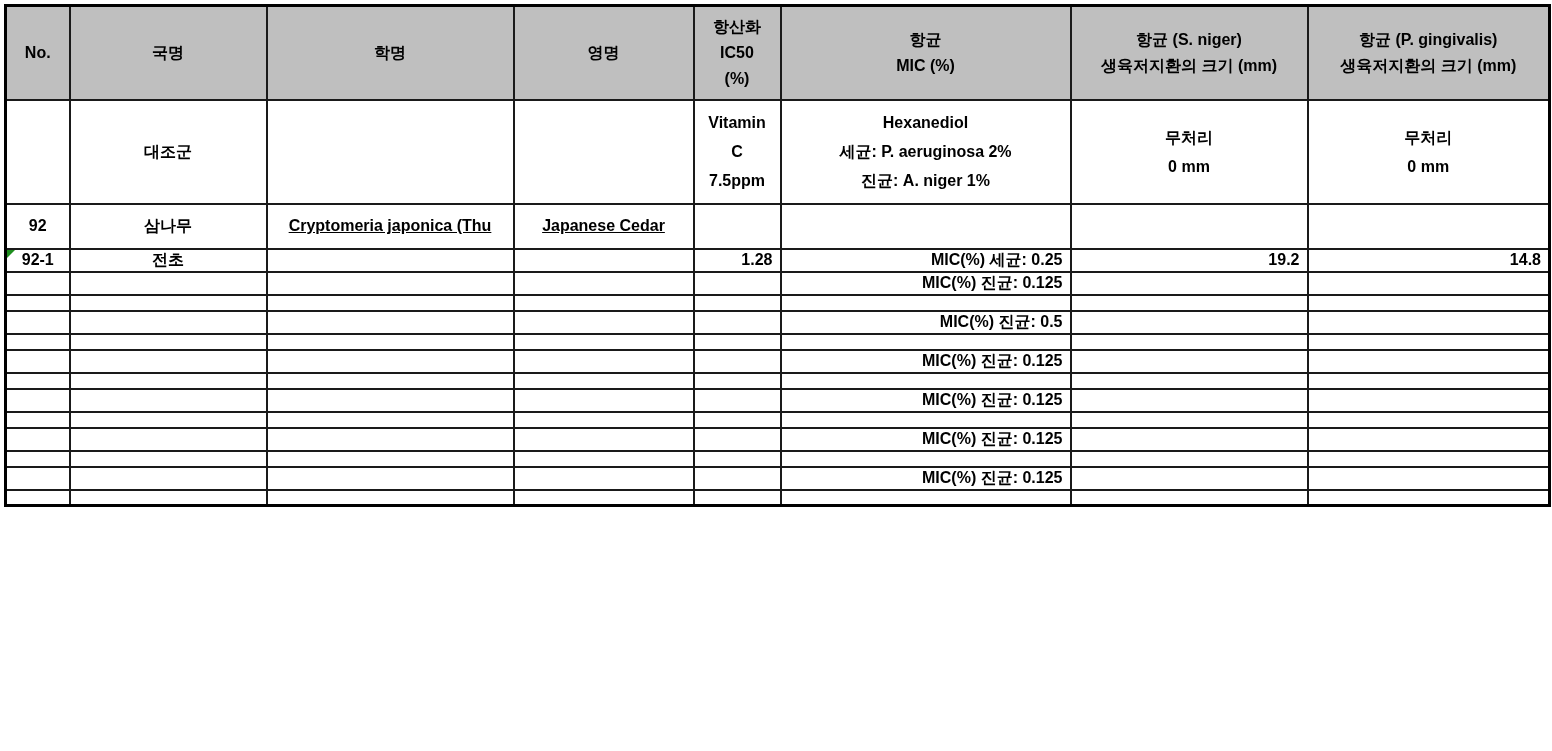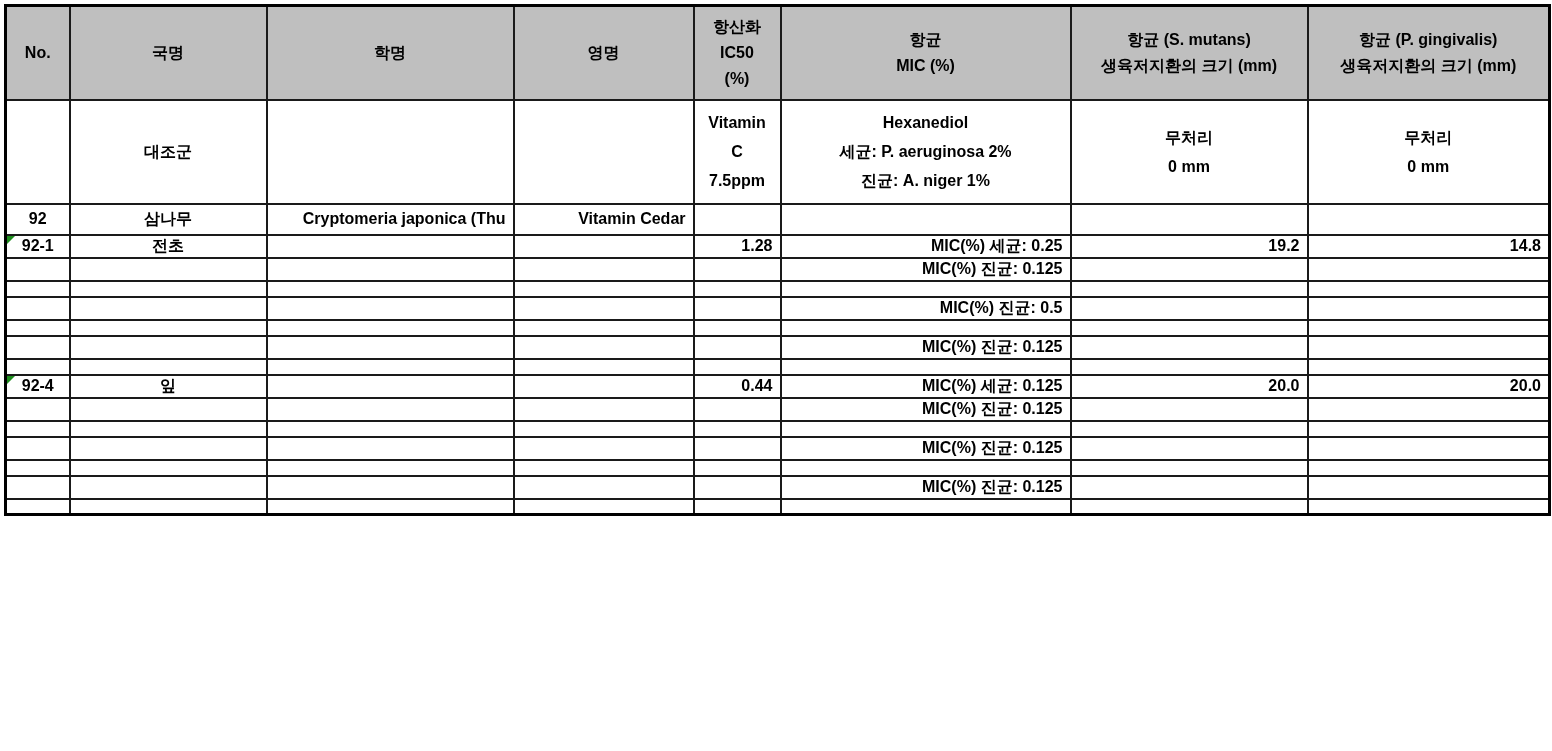--- a/index.html
+++ b/index.html
@@ -18,24 +18,24 @@
     overflow:hidden;white-space:nowrap;
     padding:0 7px;font-size:16px;box-sizing:border-box;
   }
   thead th{
     background:var(--header_bg,#BFBFBF);
     text-align:center;line-height:26px;vertical-align:middle;
   }
   tr.hdr1{height:94px;}
   tr.ctrl{height:104px;}
   tr.ctrl td{text-align:center;line-height:29px;vertical-align:middle;}
-  tr.row-first{height:31px;margin-top:48px;}
+  tr.row-first{height:45px;margin-top:48px;}
   tr.row{height:16px;}
   .a-c{text-align:center;}
-  .a-l{text-align:right;}
+  .a-l{text-align:center;text-decoration:underline;}
   .a-r{text-align:right;}
   .stack span{display:block;}
   td.flag{position:relative;}
   td.flag::before{
     content:"";position:absolute;top:0;left:0;width:0;height:0;
     border-top:8px solid var(--flag_green,#1E8E1E);
     border-right:8px solid transparent;
   }
 </style>
 </head>
@@ -62,21 +62,21 @@
         <th class="stack">
           <span>항산화</span>
           <span>IC50</span>
           <span>(%)</span>
         </th>
         <th class="stack">
           <span>항균</span>
           <span>MIC (%)</span>
         </th>
         <th class="stack">
-          <span>항균 (S. mutans)</span>
+          <span>항균 (S. niger)</span>
           <span>생육저지환의 크기 (mm)</span>
         </th>
         <th class="stack">
           <span>항균 (P. gingivalis)</span>
           <span>생육저지환의 크기 (mm)</span>
         </th>
       </tr>
     </thead>
     <tbody id="body-rows">
       <tr class="ctrl">
@@ -100,21 +100,21 @@
         </td>
         <td class="stack">
           <span>무처리</span>
           <span>0 mm</span>
         </td>
       </tr>
     <tr class="row-first">
           <td class="a-c">92</td>
           <td class="a-c">삼나무</td>
           <td class="a-l">Cryptomeria japonica (Thu</td>
-          <td class="a-l">Vitamin Cedar</td>
+          <td class="a-l">Japanese Cedar</td>
           <td class="a-r"></td>
           <td class="a-r"></td>
           <td class="a-r"></td>
           <td class="a-r"></td>
         </tr>
         <tr class="row">
           <td class="a-c flag">92-1<i></i></td>
           <td class="a-c">전초</td>
           <td class="a-l"></td>
           <td class="a-l"></td>
@@ -175,30 +175,20 @@
         </tr>
         <tr class="row">
           <td class="a-c"></td>
           <td class="a-c"></td>
           <td class="a-l"></td>
           <td class="a-l"></td>
           <td class="a-r"></td>
           <td class="a-r"></td>
           <td class="a-r"></td>
           <td class="a-r"></td>
-        </tr>
-        <tr class="row">
-          <td class="a-c flag">92-4<i></i></td>
-          <td class="a-c">잎</td>
-          <td class="a-l"></td>
-          <td class="a-l"></td>
-          <td class="a-r">0.44</td>
-          <td class="a-r">MIC(%) 세균: 0.125</td>
-          <td class="a-r">20.0</td>
-          <td class="a-r">20.0</td>
         </tr>
         <tr class="row">
           <td class="a-c"></td>
           <td class="a-c"></td>
           <td class="a-l"></td>
           <td class="a-l"></td>
           <td class="a-r"></td>
           <td class="a-r">MIC(%) 진균: 0.125</td>
           <td class="a-r"></td>
           <td class="a-r"></td>

